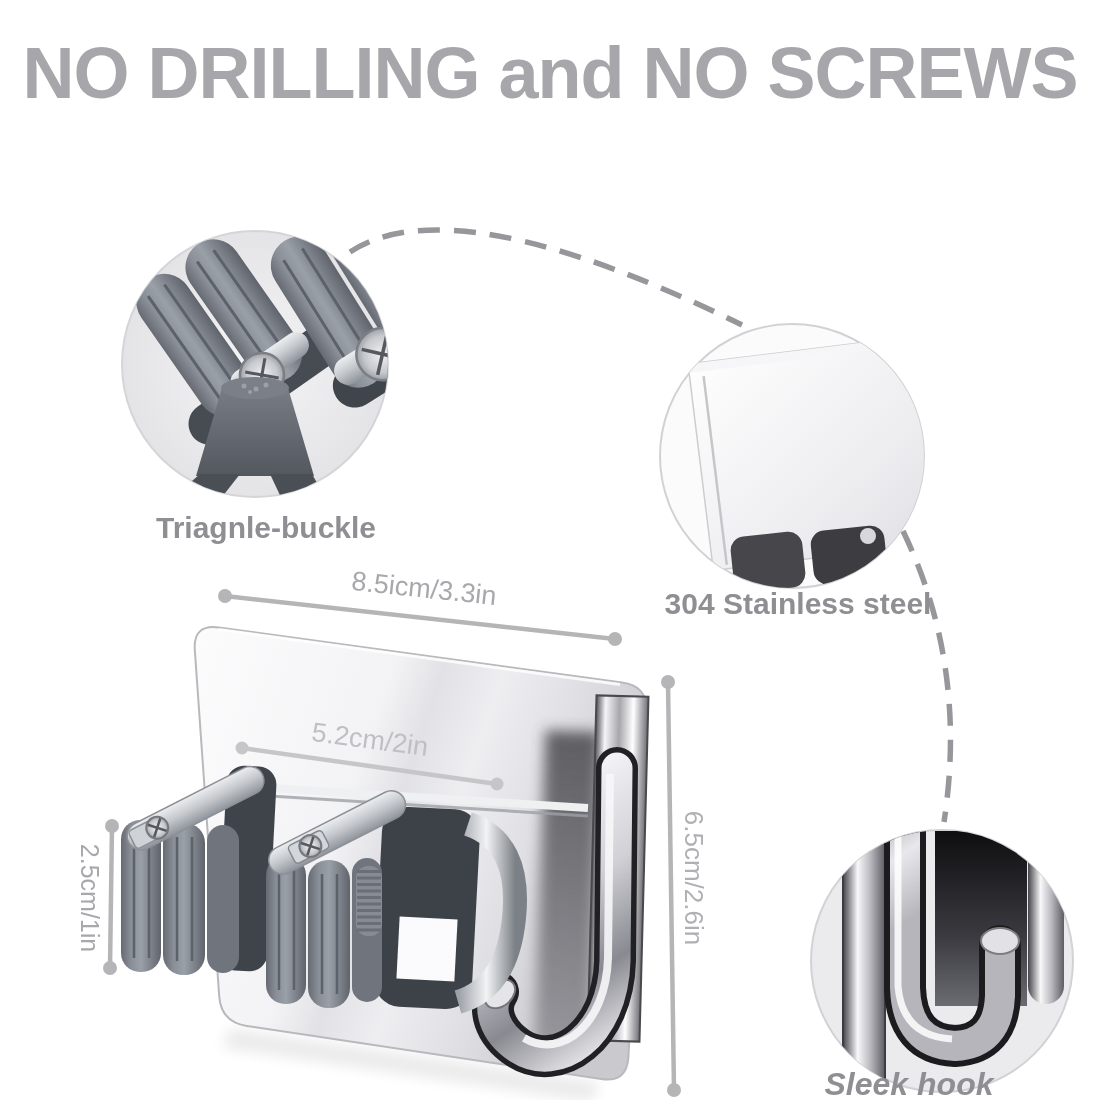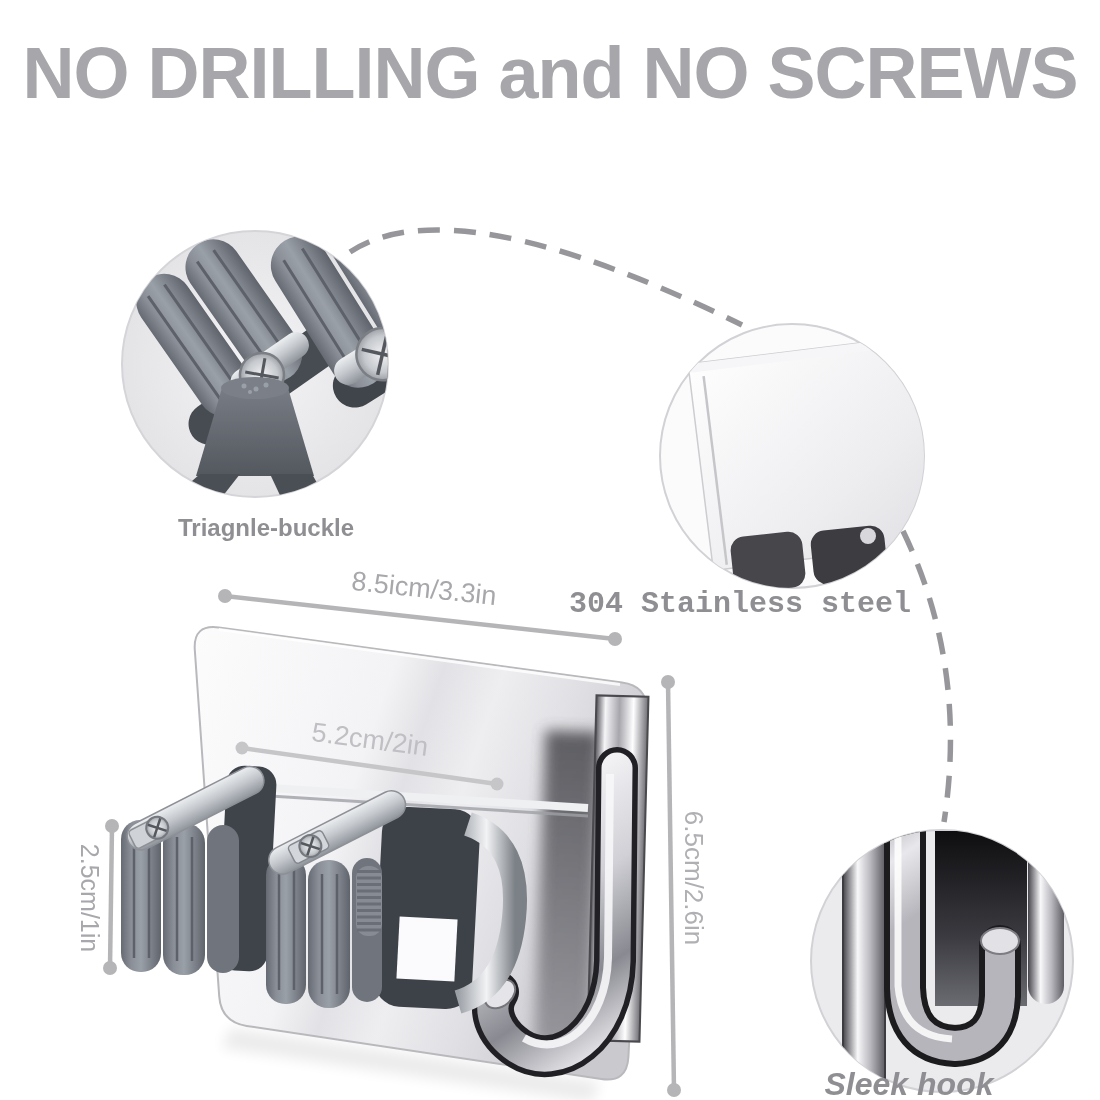--- a/index.html
+++ b/index.html
@@ -9,22 +9,22 @@
     margin-top:36px;
   }
   svg.art{position:absolute;left:0;top:0;}
   .lbl{position:absolute;white-space:nowrap;transform:translate(-50%,-50%);}
   .headline{
     left:550px;top:37px;font-size:72px;font-weight:bold;letter-spacing:-1px;
     color:#a7a7ab;
   }
   .section-title{left:881px;top:197px;font-size:47px;font-weight:bold;color:#9c9ca0;letter-spacing:-0.5px;}
   .callout{font-weight:bold;color:#8f8f93;}
-  .callout.buckle{left:266px;top:492px;font-size:24px;}
-  .callout.steel{left:740px;top:568px;font-size:30px;font-family:Liberation Mono, monospace;}
+  .callout.buckle{left:266px;top:492px;font-size:30px;}
+  .callout.steel{left:798px;top:568px;font-size:30px;}
   .callout.hook{left:909px;top:1048px;font-size:32px;font-style:italic;}
   .dim{color:#a8a8ac;font-size:27px;}
   .dim.top{left:424px;top:553px;transform:translate(-50%,-50%) rotate(6deg);}
   .dim.slot{left:370px;top:704px;transform:translate(-50%,-50%) rotate(7.5deg);color:#bfbfc4;}
   .dim.left{left:89px;top:862px;font-size:25px;transform:translate(-50%,-50%) rotate(90deg);}
   .dim.right{left:693px;top:842px;font-size:26px;transform:translate(-50%,-50%) rotate(90deg);color:#b0b0b4;}
 </style>
 </head>
 <body>
 

